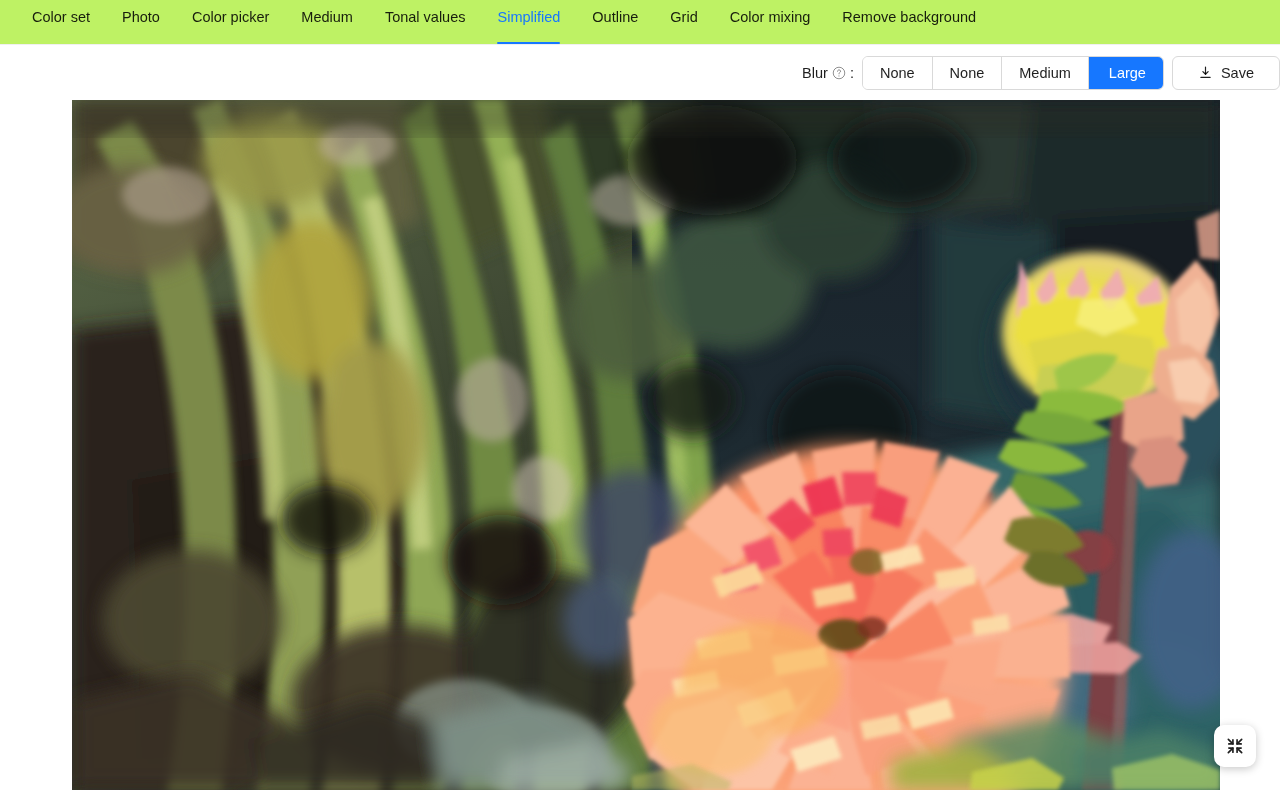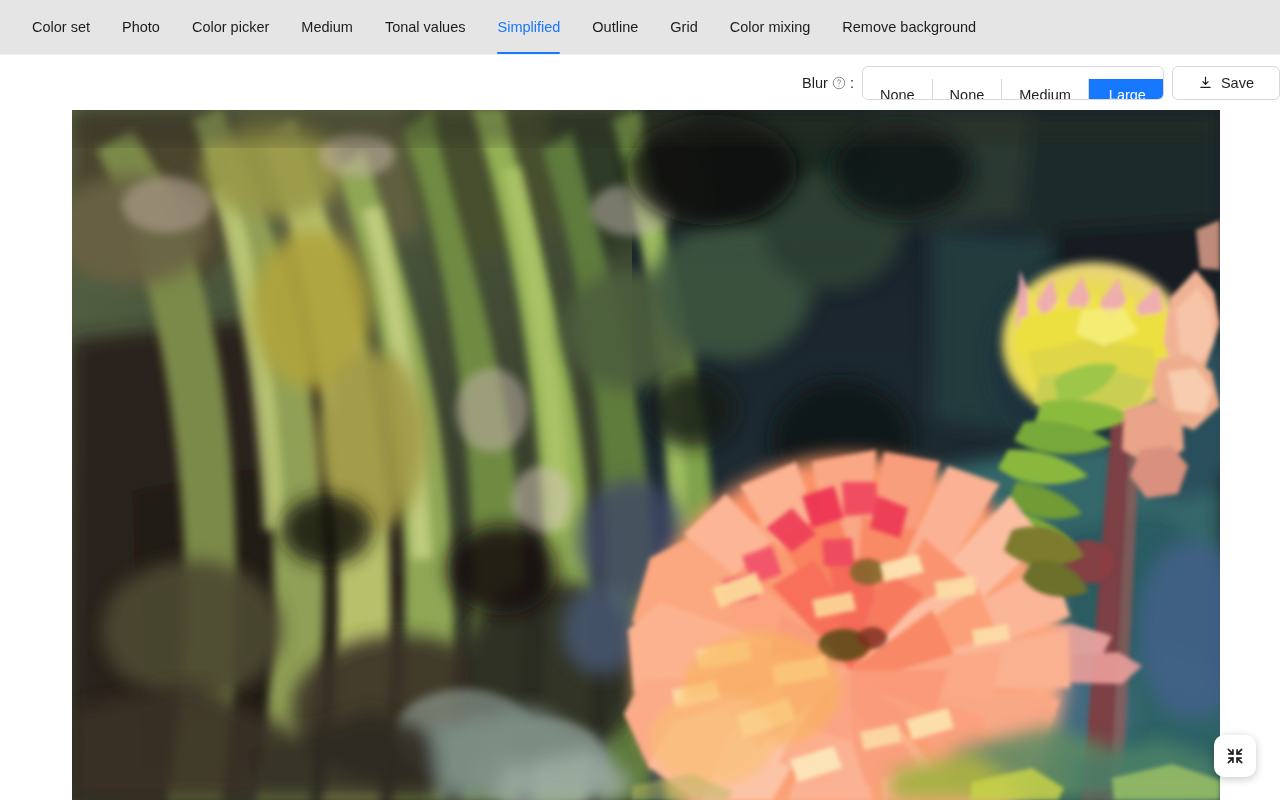--- a/index.html
+++ b/index.html
@@ -9,25 +9,25 @@
     width: 1280px; height: 800px;
     overflow: hidden;
     background: #ffffff;
     font-family: "Liberation Sans", sans-serif;
     -webkit-font-smoothing: antialiased;
   }
 
   
   .tabbar {
     position: relative;
-    height: 55px;
+    height: 45px;
     width: 100%;
-    background: #e5e5e5;
+    background: #bef264;
     display: flex;
-    align-items: flex-start;
+    align-items: flex-end;
     padding: 0 16px;
     border-bottom: 1px solid #f0f0f0;
   }
   .tab {
     position: relative;
     font-size: 14.5px;
     color: rgba(0,0,0,0.88);
     padding: 0 16px;
     height: 54px;
     line-height: 54px;
@@ -101,21 +101,20 @@
     font-size: 14.5px;
     color: rgba(0,0,0,0.88);
     background: #ffffff;
     border: none;
     border-right: 1px solid #d9d9d9;
     padding: 0 17px;
     height: 100%;
     cursor: pointer;
     font-family: "Liberation Sans", sans-serif;
     white-space: nowrap;
-    margin-top: 12px;
   }
   .seg-btn:last-child { border-right: none; padding-left: 20px; }
   .seg-btn.selected {
     background: #1677ff;
     color: #ffffff;
     border-right-color: #1677ff;
   }
 
   .save-btn {
     display: inline-flex;

